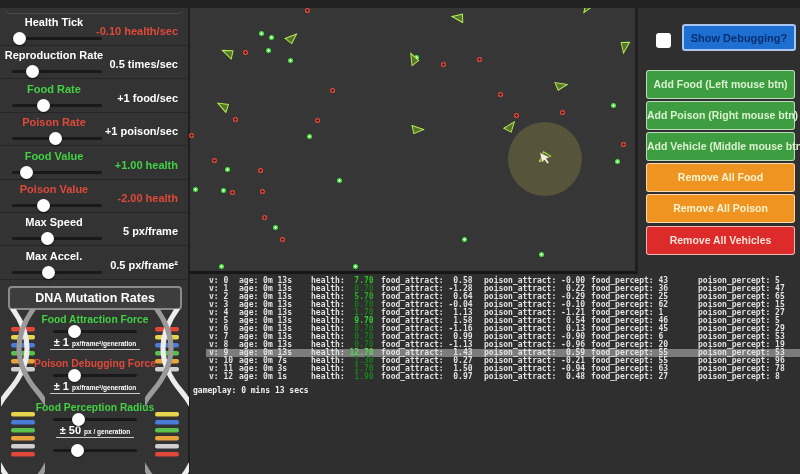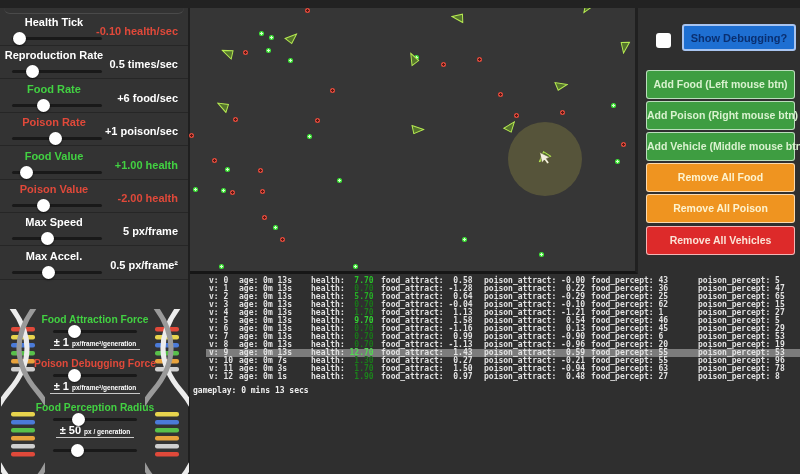--- a/index.html
+++ b/index.html
@@ -80,21 +80,21 @@
         </div>
         <div class="slider-group" style="top: 37.4px;">
           <div class="s-label" style="color: rgb(255, 255, 255);">Reproduction Rate</div>
           <div class="s-value" style="color: rgb(255, 255, 255);">0.5 times/sec</div>
           <div class="s-track">
             <div class="s-handle" style="left: calc(22% - 6px);"></div>
           </div>
         </div>
         <div class="slider-group" style="top: 70.8px;">
           <div class="s-label" style="color: rgb(66, 209, 66);">Food Rate</div>
-          <div class="s-value" style="color: rgb(255, 255, 255);">+6 food/sec</div>
+          <div class="s-value" style="color: rgb(255, 255, 255);">+1 food/sec</div>
           <div class="s-track">
             <div class="s-handle" style="left: calc(34% - 6px);"></div>
           </div>
         </div>
         <div class="slider-group" style="top: 104.2px;">
           <div class="s-label" style="color: rgb(224, 73, 58);">Poison Rate</div>
           <div class="s-value" style="color: rgb(255, 255, 255);">+1 poison/sec</div>
           <div class="s-track">
             <div class="s-handle" style="left: calc(48% - 6px);"></div>
           </div>
@@ -121,20 +121,21 @@
           </div>
         </div>
         <div class="slider-group" style="top: 237.8px;">
           <div class="s-label" style="color: rgb(255, 255, 255);">Max Accel.</div>
           <div class="s-value" style="color: rgb(255, 255, 255);">0.5 px/frame²</div>
           <div class="s-track">
             <div class="s-handle" style="left: calc(40% - 6px);"></div>
           </div>
         </div>
       </div>
+    <div class="dna-header">DNA Mutation Rates</div>
     <svg class="helix" style="left:1px" width="44" height="170" viewBox="0 0 44 170">
       <g id="helix-art">
           <rect x="10" y="18" width="24" height="4.5" rx="2" fill="#e0493a"></rect>
           <rect x="10" y="26" width="24" height="4.5" rx="2" fill="#e8d44d"></rect>
           <rect x="10" y="34" width="24" height="4.5" rx="2" fill="#4b7bd9"></rect>
           <rect x="10" y="42" width="24" height="4.5" rx="2" fill="#58c04b"></rect>
           <rect x="10" y="50" width="24" height="4.5" rx="2" fill="#e8a33d"></rect>
           <rect x="10" y="58" width="24" height="4.5" rx="2" fill="#cfcfcf"></rect>
           <rect x="10" y="103" width="24" height="4.5" rx="2" fill="#e8d44d"></rect>
           <rect x="10" y="111" width="24" height="4.5" rx="2" fill="#4b7bd9"></rect>

